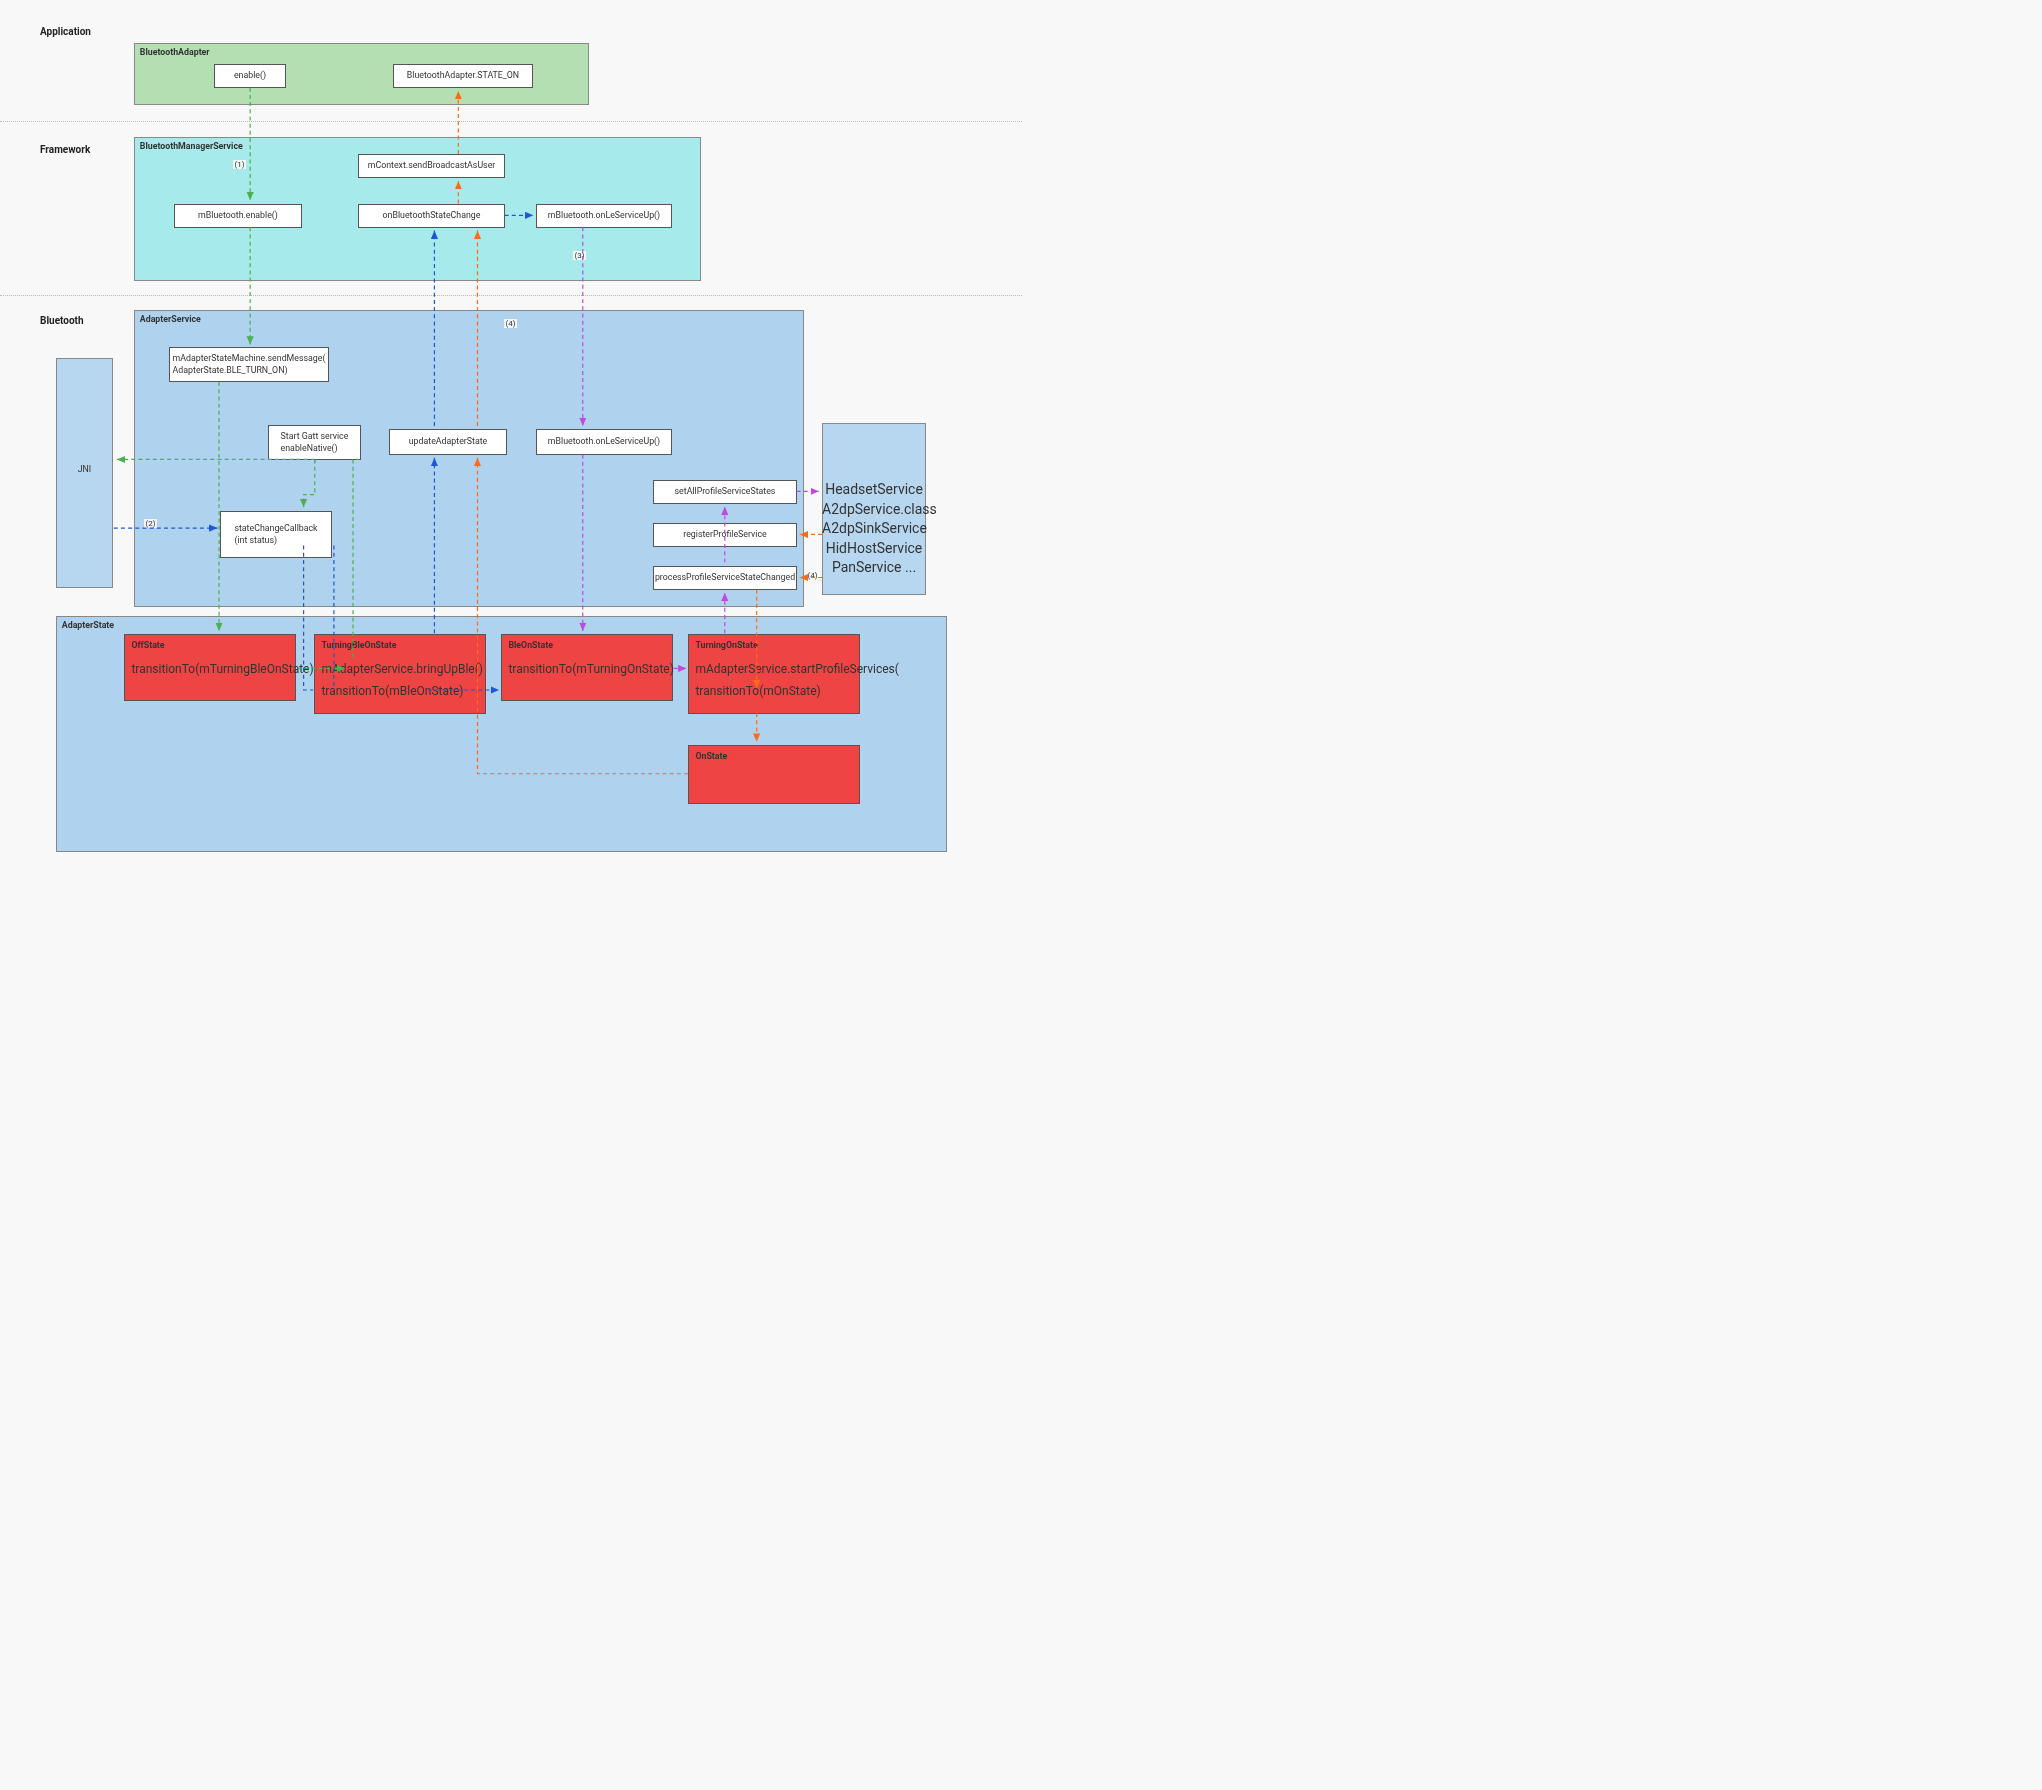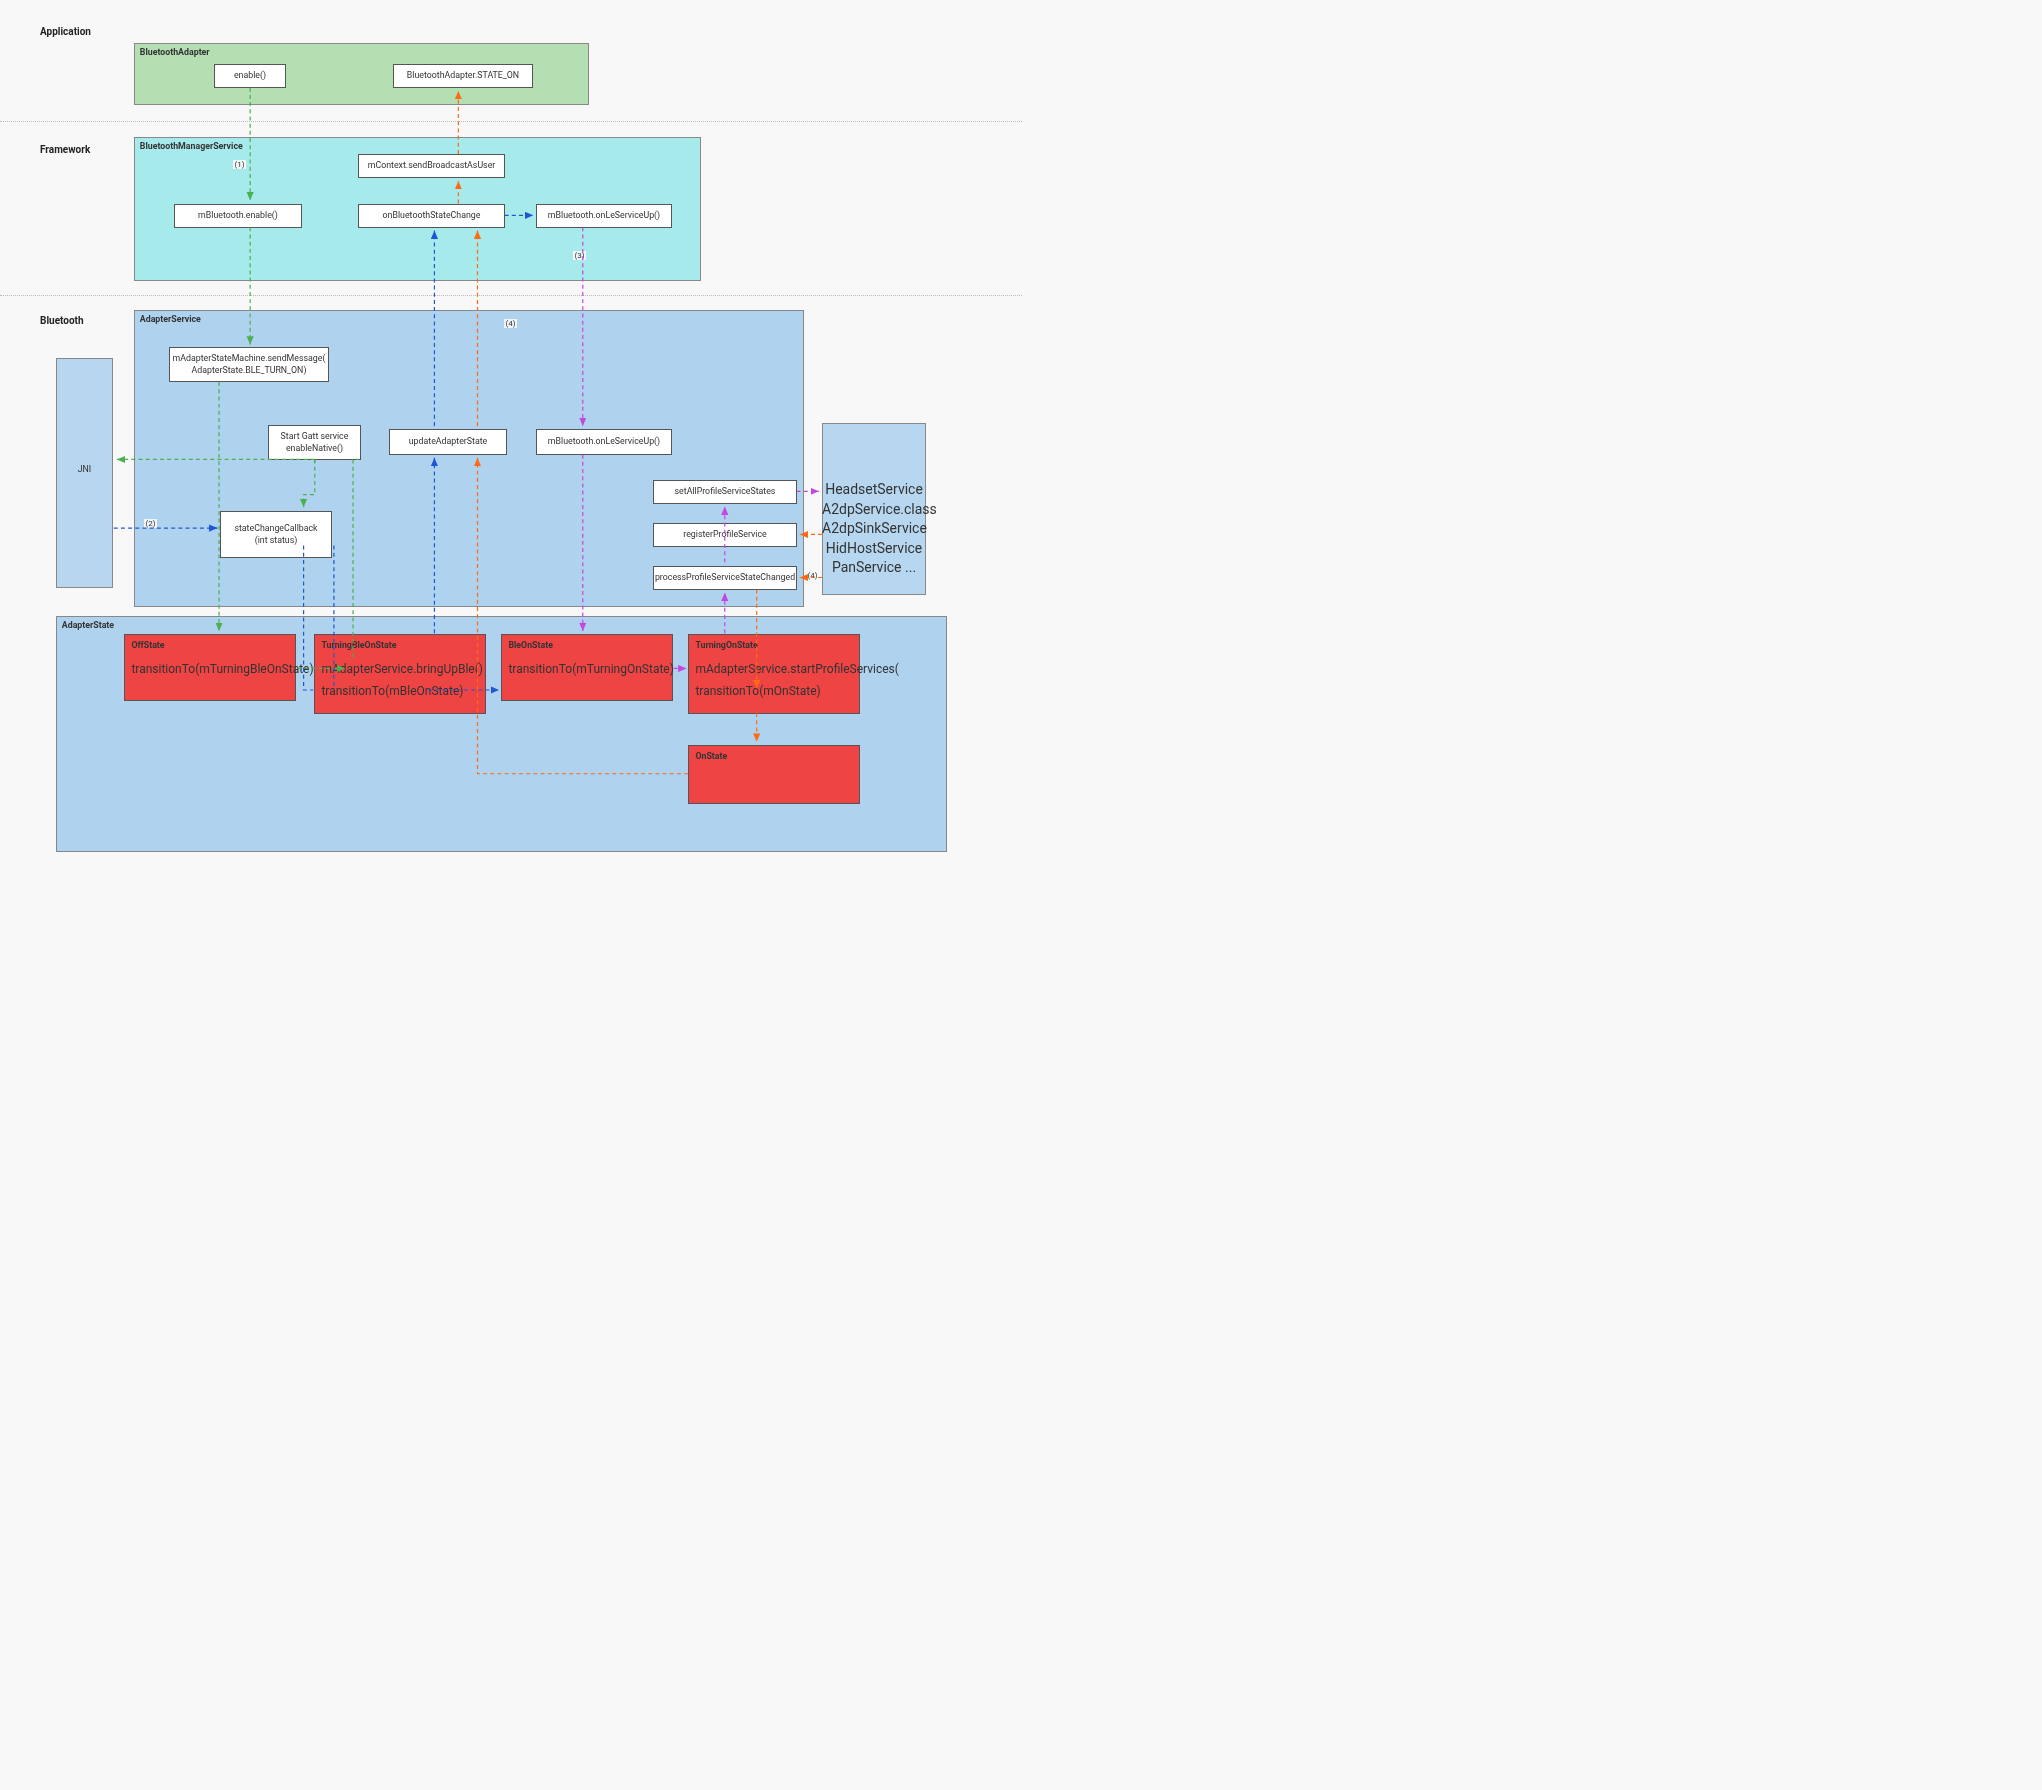--- a/index.html
+++ b/index.html
@@ -32,21 +32,21 @@
     font-weight: 700;
     font-size: 8.8px;
   }
   .node {
     position: absolute;
     background: #fff;
     border: 0.8px solid #555;
     display: flex;
     align-items: center;
     justify-content: center;
-    text-align: center;
+    text-align: left;
     padding: 3.2px 6.4px;
     font-size: 8.8px;
     line-height: 1.3;
     white-space: pre-line;
   }
   .service-list {
     position: absolute;
     text-align: center;
     font-size: 14px;
     line-height: 1.4;

